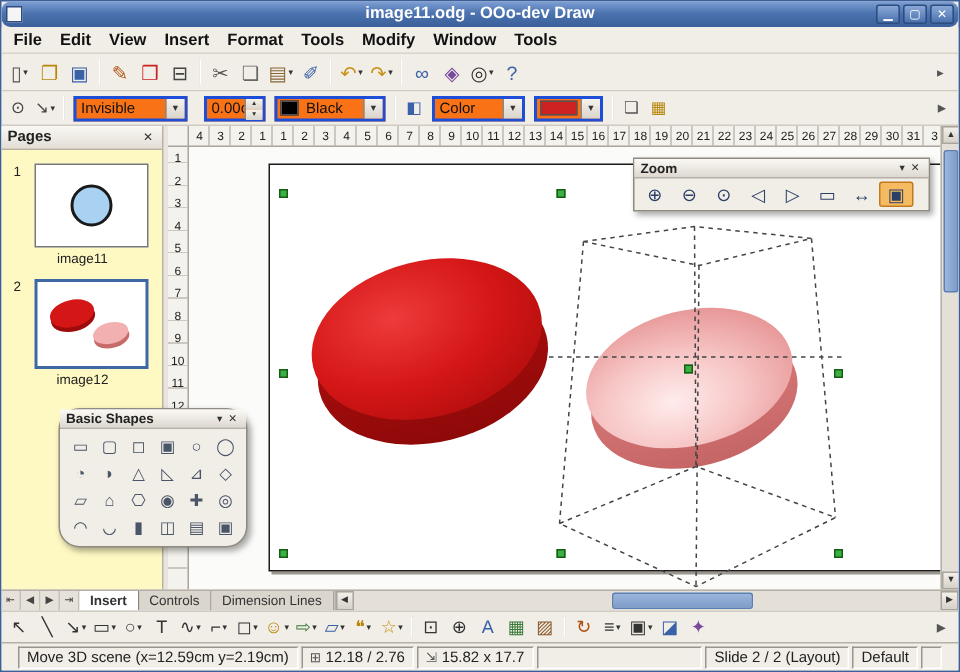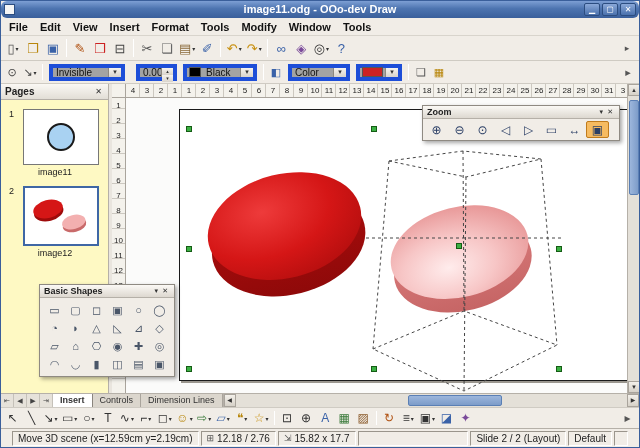--- a/index.html
+++ b/index.html
@@ -27,21 +27,21 @@
 .sep{width:1px;align-self:stretch;margin:3px 3px;background:#b9b5ad;border-right:1px solid #fff;}
 .tbi{height:21px;min-width:20px;display:inline-flex;align-items:center;justify-content:center;border:1px solid transparent;border-radius:2px;padding:0 1px;}
 .tbi .g{font-size:13px;line-height:1;color:#333;}
 .tb2 .tbi{height:18px;min-width:18px;}
 .tb2 .tbi .g{font-size:11px;}
 .tbi .dd{display:none;font-size:6px;color:#333;margin-left:1px;}
 .tbi[data-dd="true"] .dd{display:inline;}
 .ovf{margin-left:auto;}
 .ovf .g{font-size:9px;color:#555;}
 
-.combo{display:inline-flex;align-items:center;background:#a3a3a3;border:4px solid #1d4ed8;height:17px;margin:0 3px;font-size:10px;}
+.combo{display:inline-flex;align-items:center;background:#f97316;border:2px solid #1d4ed8;height:17px;margin:0 3px;font-size:10px;}
 .combo-text{flex:1;padding:0 3px;white-space:nowrap;overflow:hidden;color:#111;}
 .combo-btn{width:13px;height:100%;background:linear-gradient(#f6f3ee,#d9d4cb);border-left:1px solid #8d887f;font-size:7px;display:flex;align-items:center;justify-content:center;color:#333;}
 .spin-btns{width:12px;height:100%;display:flex;flex-direction:column;border-left:1px solid #8d887f;}
 .sb{flex:1;font-size:5px;line-height:7px;text-align:center;background:linear-gradient(#f6f3ee,#d9d4cb);color:#333;}
 .swatch{width:12px;height:10px;border:1px solid #555;margin:0 2px;flex:0 0 auto;}
 
 
 .workspace{position:absolute;top:83px;left:0;right:0;bottom:54px;background:#e9e5de;}
 
 .pages-panel{position:absolute;left:0;top:0;bottom:0;width:108px;background:#fef9c3;border-right:1px solid #b5b0a8;}
@@ -76,21 +76,21 @@
 
 .palette{position:absolute;background:#f1ede7;border:1px solid #8f8a82;box-shadow:2px 2px 4px rgba(0,0,0,.35);z-index:20;}
 .palette-header{height:13px;display:flex;align-items:center;background:linear-gradient(#fbf9f5,#ddd8d0);border-bottom:1px solid #b5b0a8;padding:0 4px;}
 .palette-title{flex:1;font-size:9px;font-weight:bold;color:#222;white-space:nowrap;}
 .ph-btn{font-size:7px;color:#333;padding:0 2px;}
 .zoom-palette{left:296px;top:7px;width:198px;}
 .zoom-body{display:flex;padding:2px;}
 .zoom-body .tbi{height:17px;min-width:23px;}
 .zoom-body .tbi .g{font-size:12px;color:#2b3f66;}
 .zoom-body .tbi[data-active="true"]{background:#f6bb61;border:1px solid #c07b1c;border-radius:2px;}
-.shapes-palette{left:38px;top:200px;width:136px;}
+.shapes-palette{left:38px;top:188px;width:126px;border-radius:14px;}
 .shapes-body{display:grid;grid-template-columns:repeat(6,1fr);padding:3px 4px;}
 .shape-cell{height:18px;display:flex;align-items:center;justify-content:center;}
 .shape-g{font-size:11px;color:#4a5668;line-height:1;}
 
 
 .tabrow{position:absolute;left:0;right:0;bottom:40px;height:14px;background:#e6e2da;border-top:1px solid #b5b0a8;display:flex;align-items:stretch;}
 .tabnav{width:13px;font-size:7px;line-height:13px;text-align:center;color:#444;background:#e6e2da;border-right:1px solid #c5c1b9;padding:0;}
 .tab{padding:0 7px;font-size:9px;line-height:13px;color:#333;background:#dbd6cd;border-right:1px solid #a9a49c;}
 .tab.active{background:#fff;font-weight:bold;border-right:1px solid #8a857d;}
 .hscroll{flex:1;display:flex;align-items:stretch;background:#e4e0d8;border-left:1px solid #b5b0a8;}

